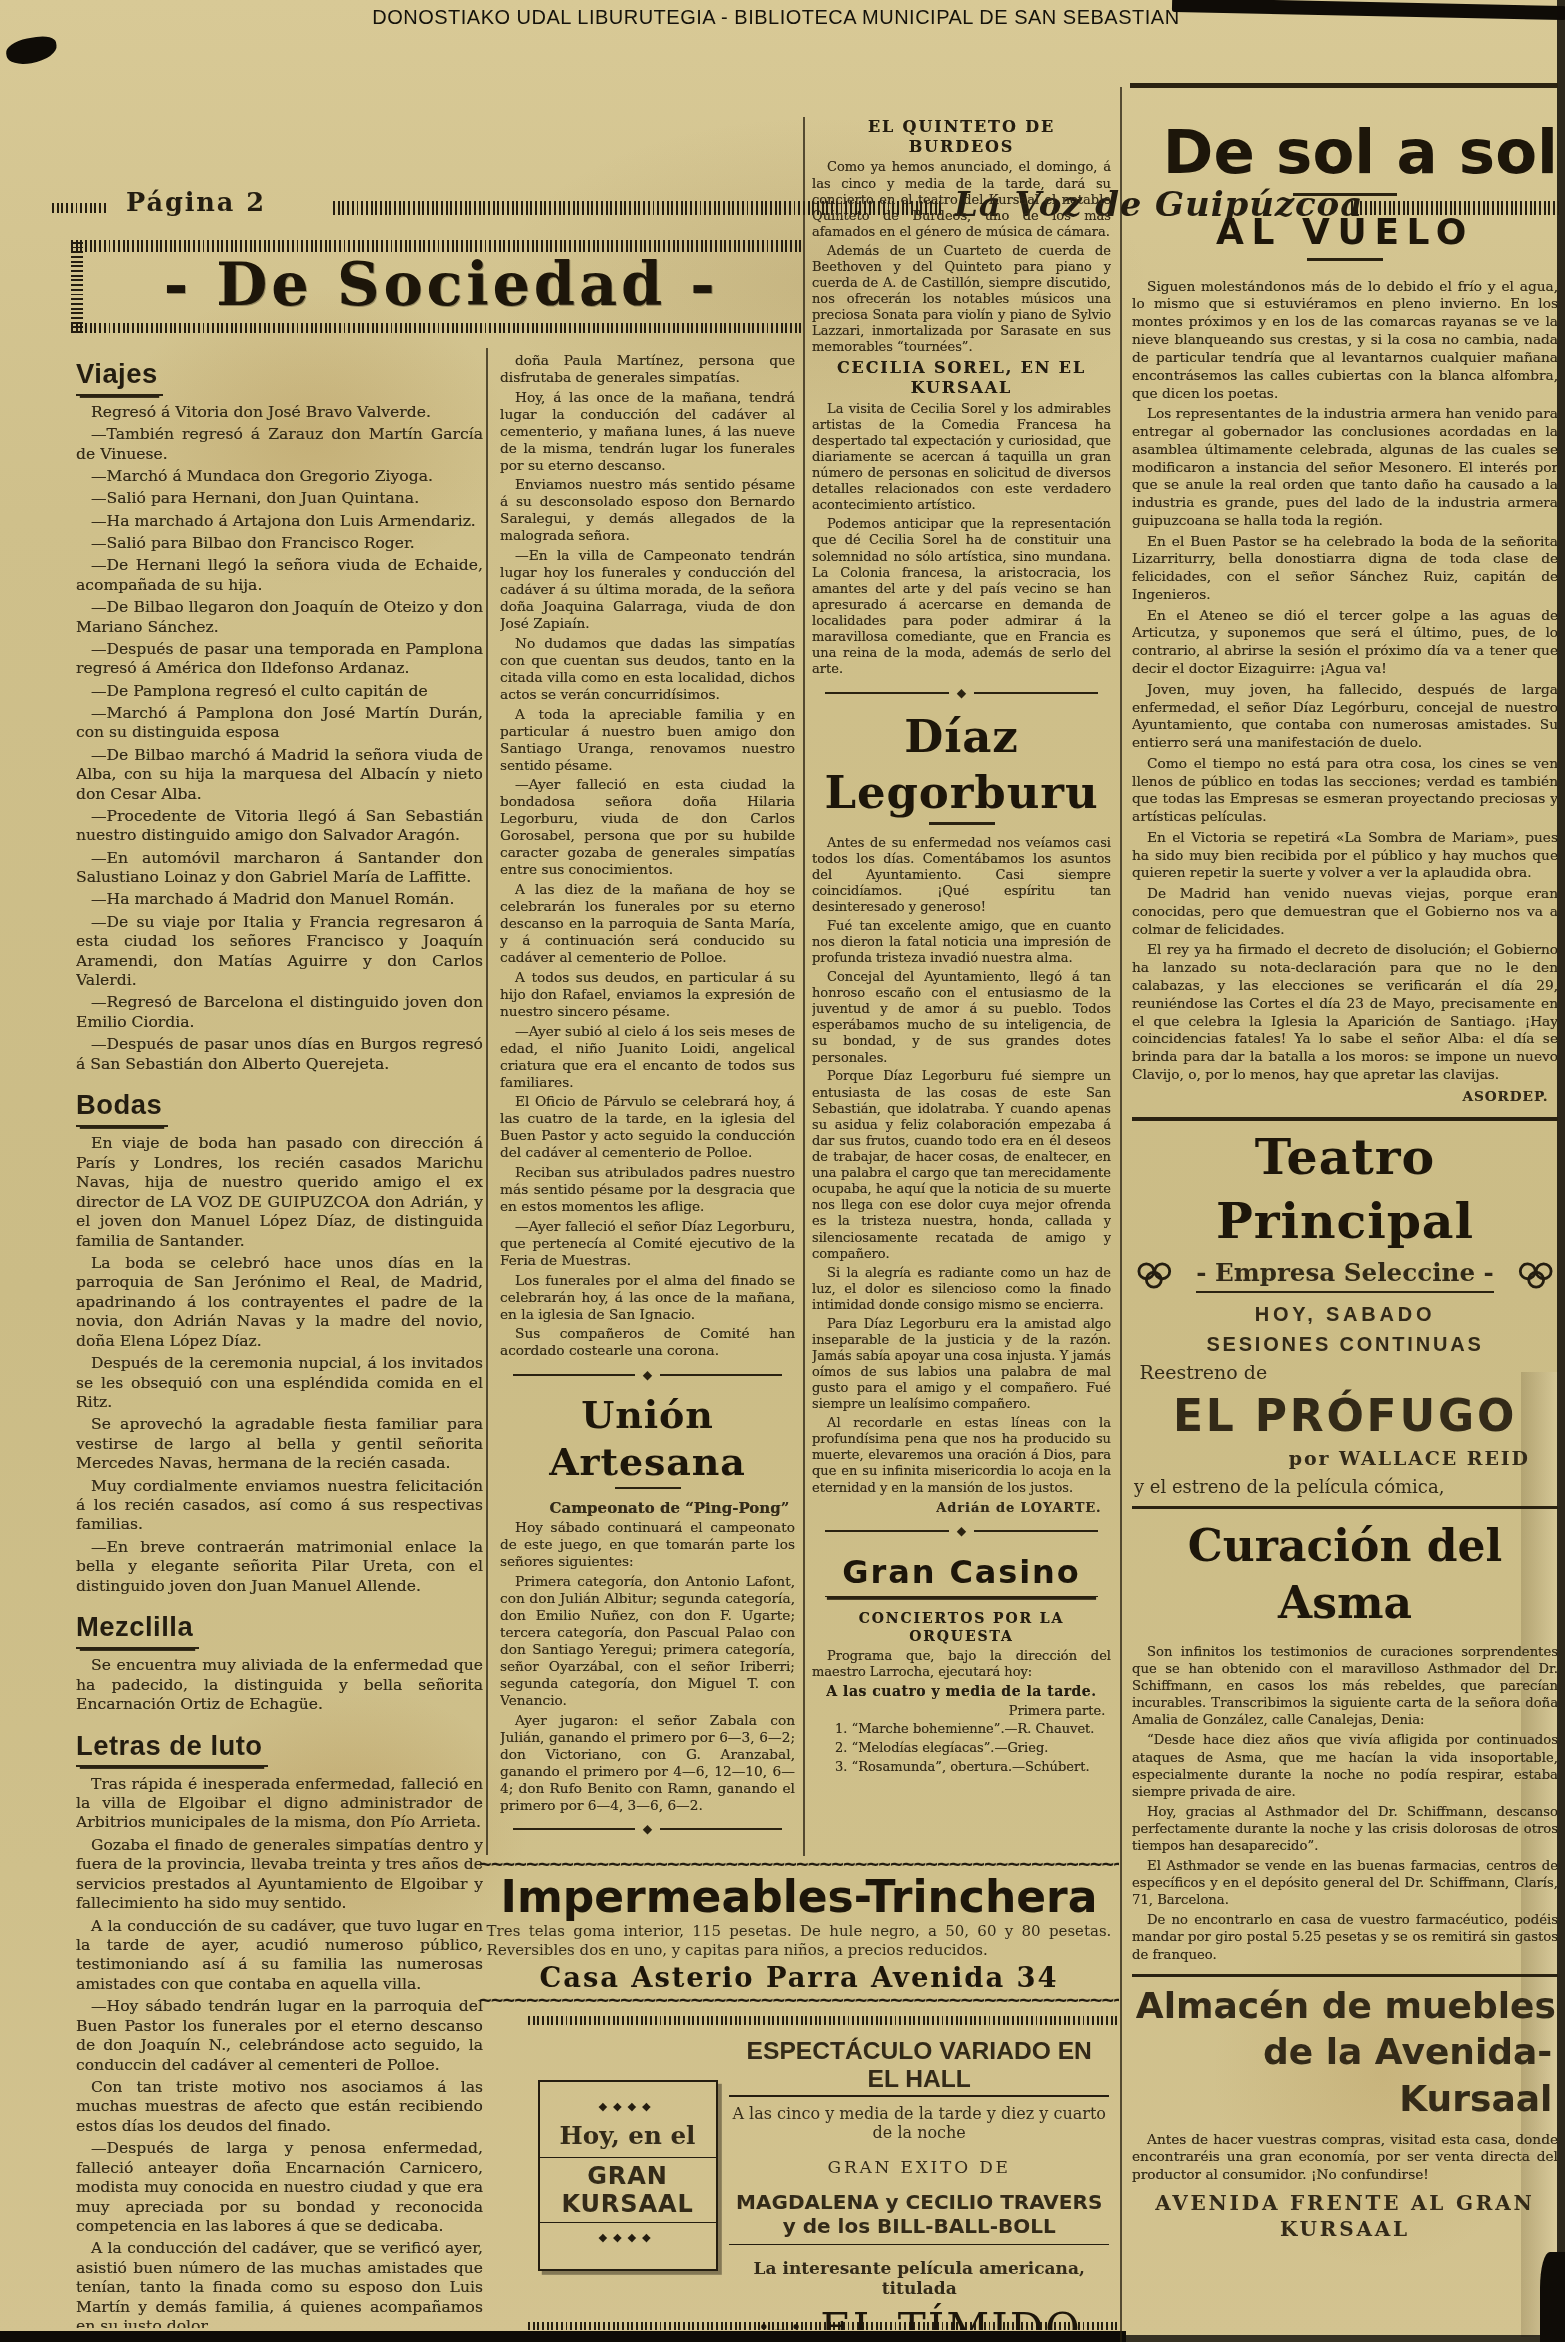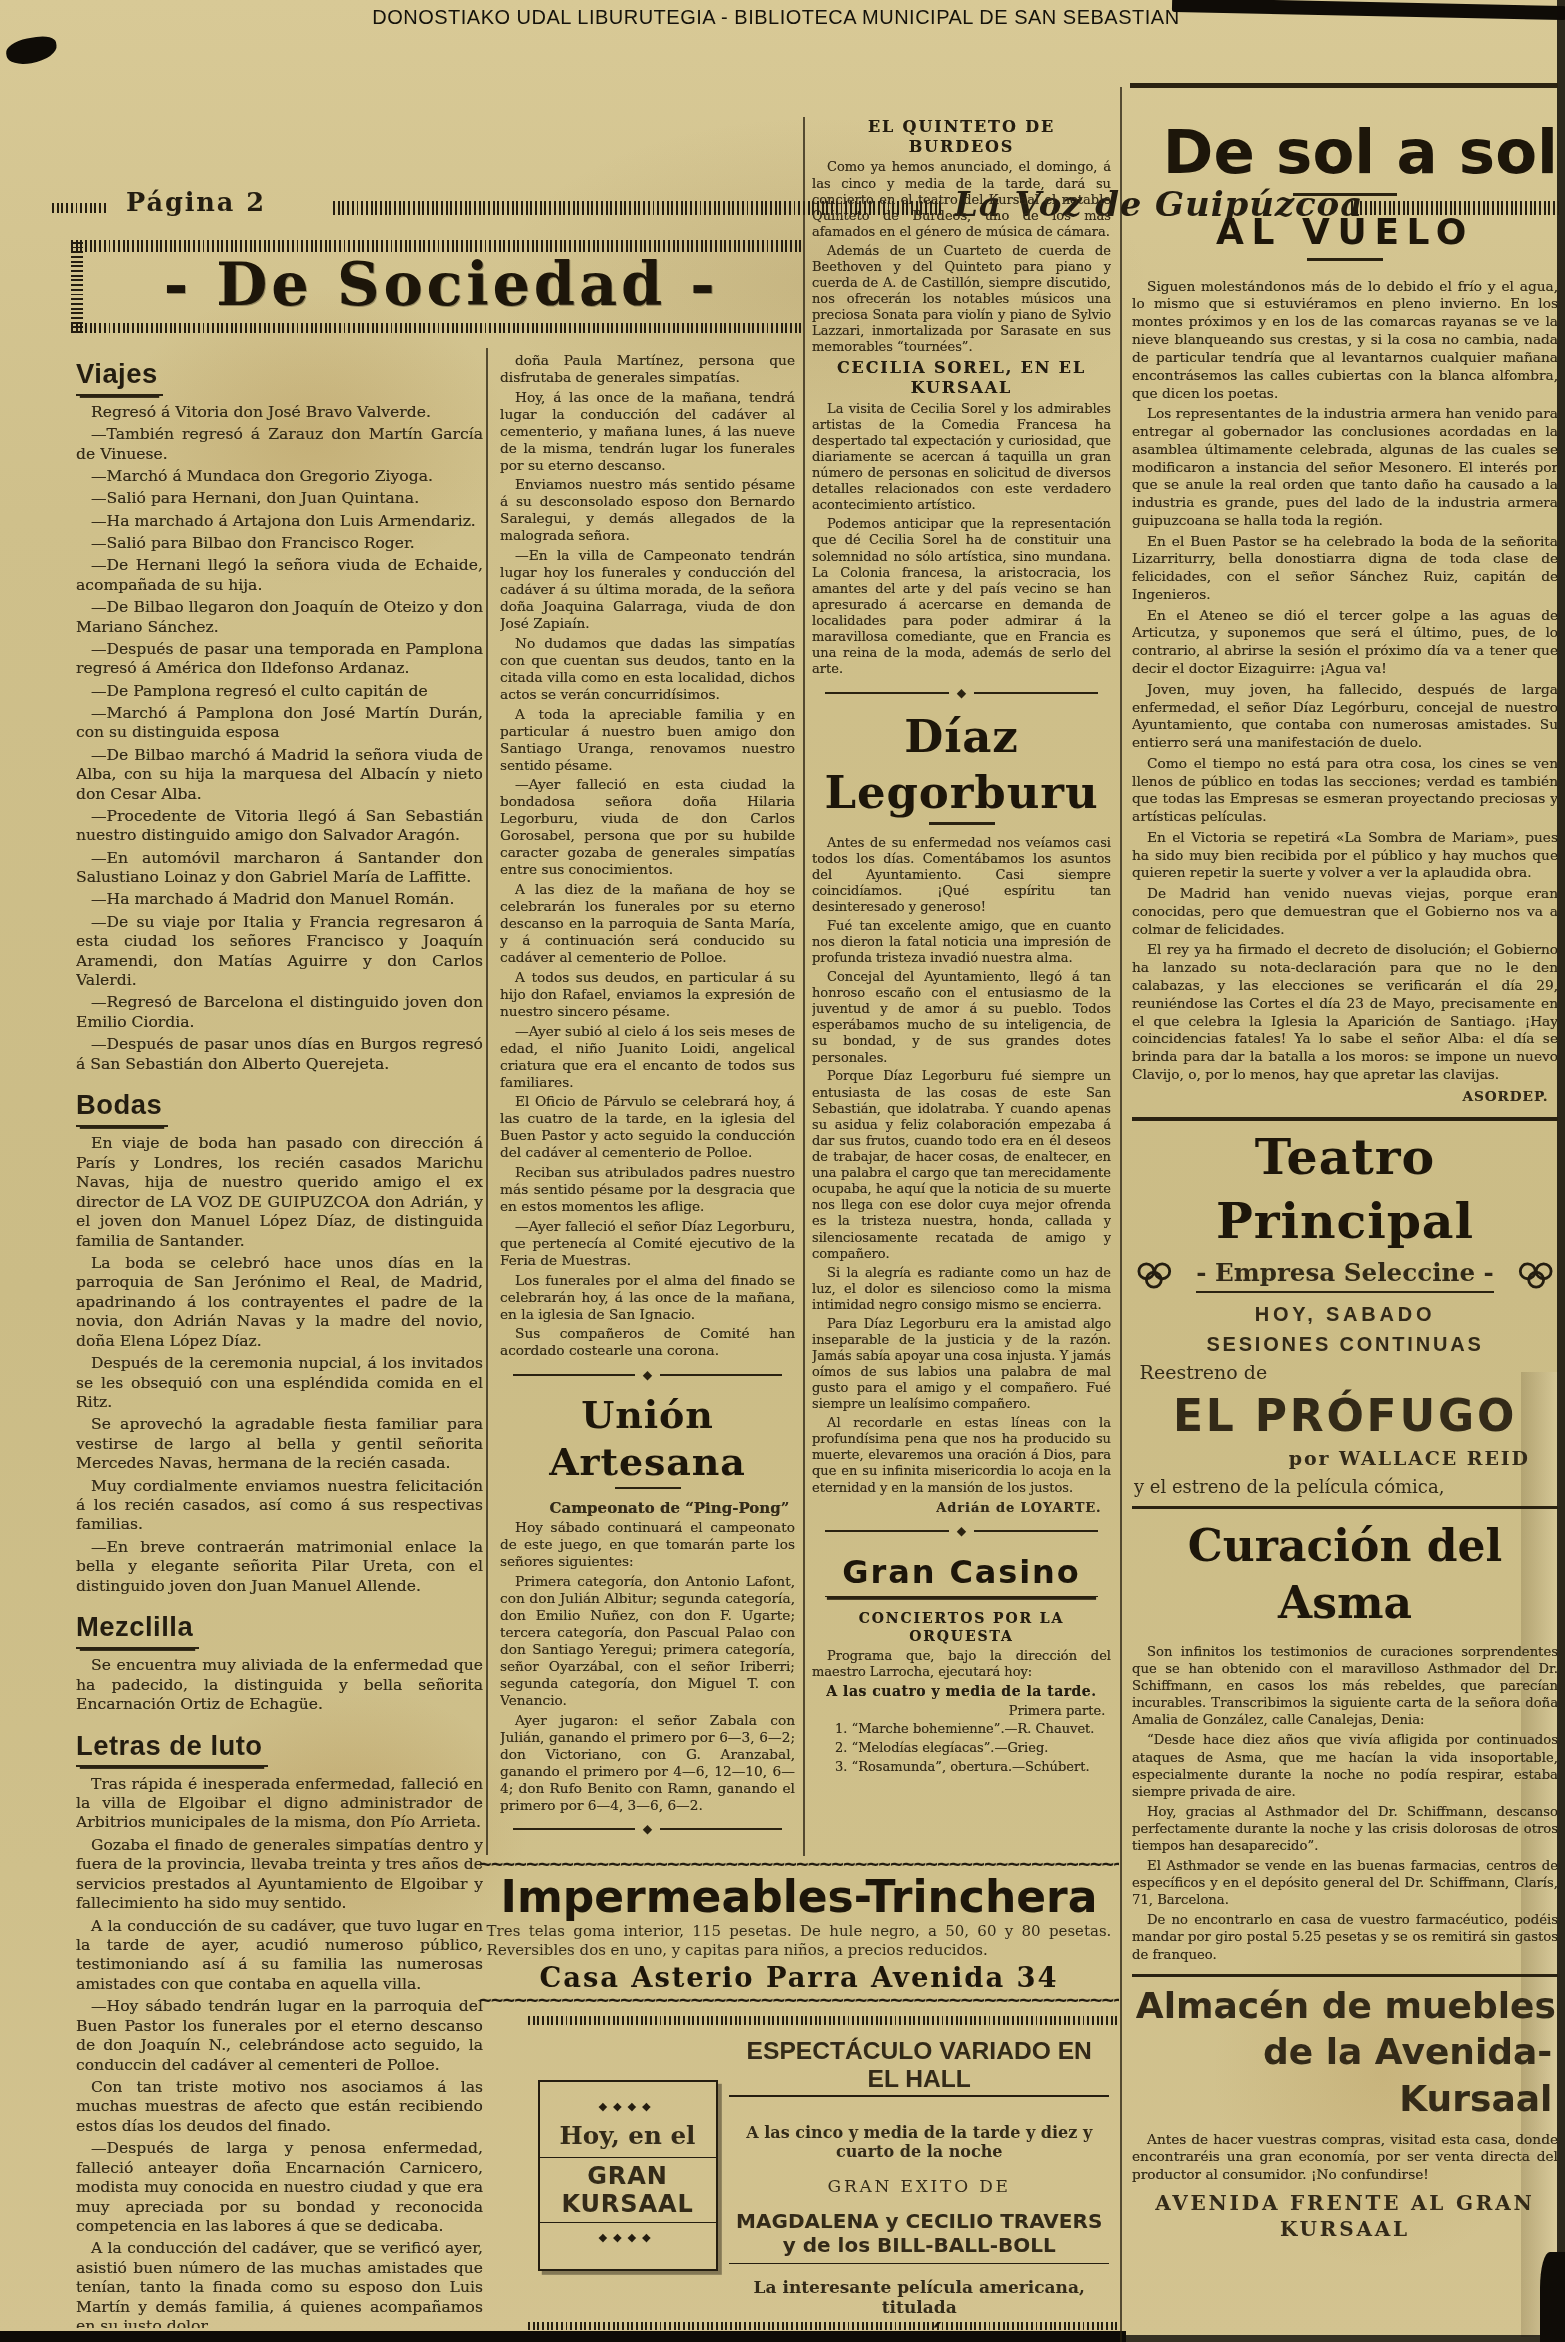--- a/index.html
+++ b/index.html
@@ -184,21 +184,21 @@
     <div class="orn">
         <span>◆</span>
       </div>
     <div class="headline" style="font-size:45px;letter-spacing:0.9px;">Díaz Legorburu</div>
     <div class="headline-rule"></div>
     <div>
         <p>Antes de su enfermedad nos veíamos casi todos los días. Comentábamos los asuntos del Ayuntamiento. Casi siempre coincidíamos. ¡Qué espíritu tan desinteresado y generoso!</p>
         <p>Fué tan excelente amigo, que en cuanto nos dieron la fatal noticia una impresión de profunda tristeza invadió nuestra alma.</p>
         <p>Concejal del Ayuntamiento, llegó á tan honroso escaño con el entusiasmo de la juventud y de amor á su pueblo. Todos esperábamos mucho de su inteligencia, de su bondad, y de sus grandes dotes personales.</p>
         <p>Porque Díaz Legorburu fué siempre un entusiasta de las cosas de este San Sebastián, que idolatraba. Y cuando apenas su asidua y feliz colaboración empezaba á dar sus frutos, cuando todo era en él deseos de trabajar, de hacer cosas, de enaltecer, en una palabra el cargo que tan merecidamente ocupaba, he aquí que la noticia de su muerte nos llega con ese dolor cuya mejor ofrenda es la tristeza nuestra, honda, callada y silenciosamente recatada de amigo y compañero.</p>
-        <p>Si la alegría es radiante como un haz de luz, el dolor es silencioso como la misma intimidad negro consigo mismo se encierra.</p>
+        <p>Si la alegría es radiante como un haz de luz, el dolor es silencioso como la finado intimidad donde consigo mismo se encierra.</p>
         <p>Para Díaz Legorburu era la amistad algo inseparable de la justicia y de la razón. Jamás sabía apoyar una cosa injusta. Y jamás oímos de sus labios una palabra de mal gusto para el amigo y el compañero. Fué siempre un lealísimo compañero.</p>
         <p>Al recordarle en estas líneas con la profundísima pena que nos ha producido su muerte, elevaremos una oración á Dios, para que en su infinita misericordia lo acoja en la eternidad y en la mansión de los justos.</p>
       </div>
     <p class="sig">Adrián de LOYARTE.</p>
     <div class="orn">
         <span>◆</span>
       </div>
     <div class="center-wrap"><span class="headline dbl-underline sans" style="font-size:32px;letter-spacing:1.9px;">Gran Casino</span></div>
     <p class="art-head-sm" style="margin-top:11.4px;font-size:14px;">CONCIERTOS POR LA ORQUESTA</p>
     <p>Programa que, bajo la dirección del maestro Larrocha, ejecutará hoy:</p>
@@ -284,21 +284,21 @@
     <div class="hatch-h" style="position:absolute;left:0;top:0;width:100%;height:8.5px;"></div>
     <div class="hatch-h" style="position:absolute;left:0;bottom:0;width:100%;height:8.5px;"></div>
     <div style="position:absolute;left:9.5px;top:64px;width:176px;height:170px;border:2.8px solid #241d10;box-shadow:3.8px 3.8px 0 rgba(36,29,16,.45);text-align:center;padding-top:17px;">
       <div style="font-size:11.4px;letter-spacing:5.7px;color:#241d10;">◆◆◆◆</div>
       <div style="font-weight:bold;font-size:24.6px;margin-top:7.6px;">Hoy, en el</div>
       <div class="sans" style="font-weight:bold;font-size:24px;letter-spacing:0.9px;margin-top:7.6px;border-top:1.9px solid #241d10;border-bottom:1.9px solid #241d10;padding:3.8px 1.9px;">GRAN KURSAAL</div>
       <div style="font-size:11.4px;letter-spacing:5.7px;color:#241d10;margin-top:7.6px;">◆◆◆◆</div>
     </div>
     <div style="position:absolute;left:201px;top:21px;right:7.6px;text-align:center;">
       <div class="libsans" style="font-weight:bold;font-size:24.6px;border-bottom:2.8px solid #241d10;display:inline-block;padding-bottom:1.9px;">ESPECTÁCULO VARIADO EN EL HALL</div>
-      <div style="font-weight:bold;font-size:16px;margin-top:26px;">A las cinco y media de la tarde y diez y cuarto de la noche</div>
+      <div style="font-weight:normal;font-size:16px;margin-top:7px;">A las cinco y media de la tarde y diez y cuarto de la noche</div>
       <div style="font-size:17px;letter-spacing:2.8px;margin-top:15px;">GRAN EXITO DE</div>
       <div class="sans" style="font-weight:bold;font-size:20px;margin-top:13.2px;border-bottom:1.9px solid #241d10;padding-bottom:5.7px;">MAGDALENA y CECILIO TRAVERS y de los BILL-BALL-BOLL</div>
       <div style="font-size:17px;font-weight:bold;margin-top:13.2px;">La interesante película americana, titulada</div>
       <div style="font-size:42px;letter-spacing:1.9px;margin-top:5.7px;color:#1d160a;">:-: EL TÍMIDO :-:</div>
       
     </div>
   </div>
 
 </div>
 

